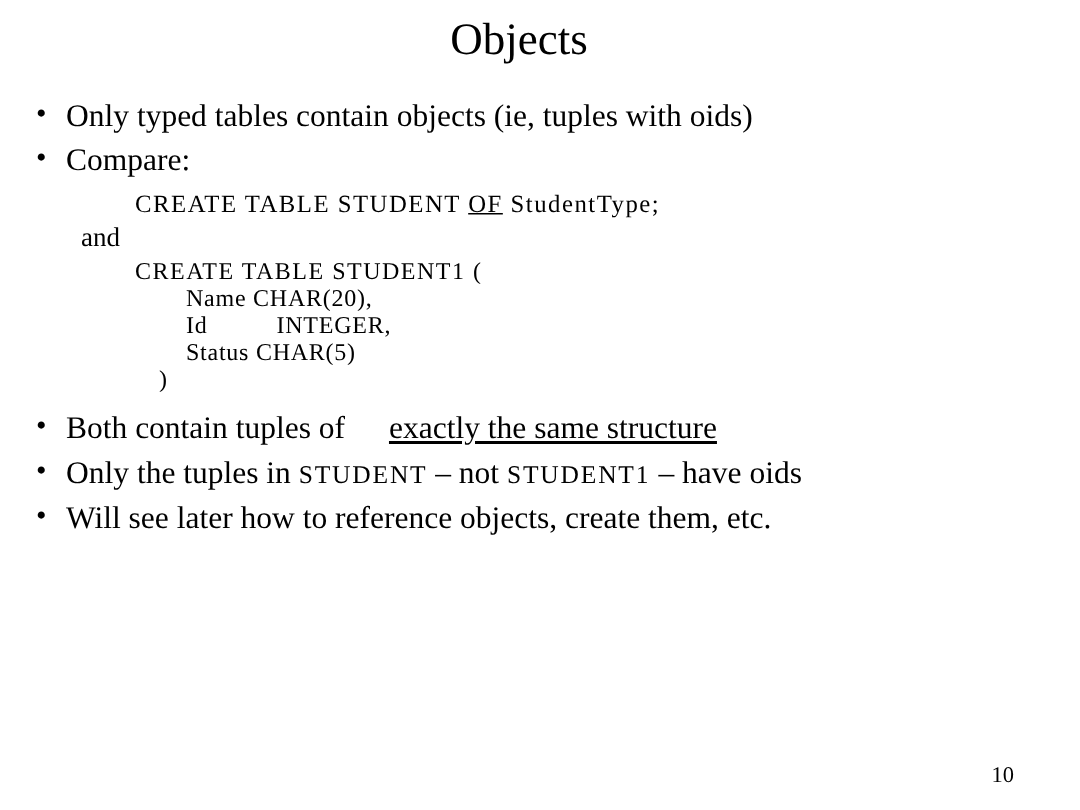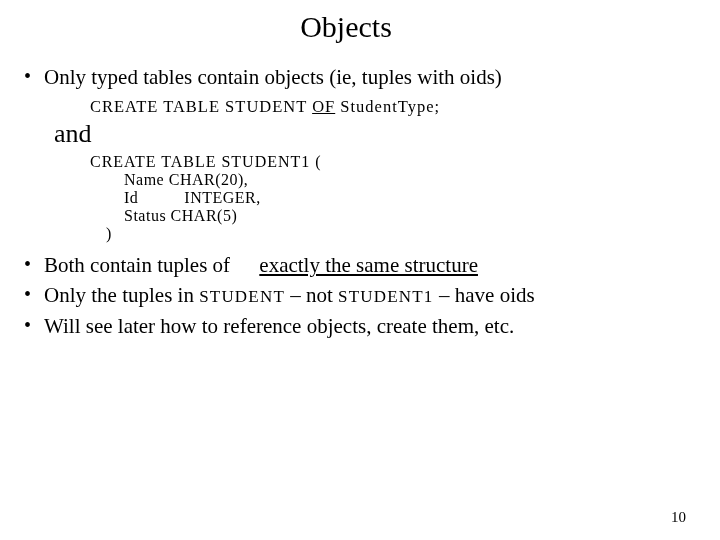--- a/index.html
+++ b/index.html
@@ -54,21 +54,21 @@
   .code2 {
     font-size: 16px;
     margin: 2px 0 0 70px;
     letter-spacing: 1px;
   }
   .code2 .field {
     margin-left: 34px;
     letter-spacing: 0.5px;
   }
   .and {
-    font-size: 26px;
+    font-size: 18px;
     margin: 2px 0 4px 34px;
   }
   .of { color: #000000; text-decoration: underline; }
   ul.bottom {
     list-style: none;
     margin: 8px 0 0 0;
     padding: 0;
   }
   ul.bottom > li {
     position: relative;
@@ -85,36 +85,37 @@
     font-size: 20px;
   }
   .u { text-decoration: underline; margin-left: 24px; }
   .sc {
     font-size: 17px;
     letter-spacing: 1.2px;
     text-align: center;
   }
   .pagenum {
     position: absolute;
-    right: 6px;
+    right: 16px;
     bottom: 14px;
     font-size: 15px;
   }
 </style>
 </head>
 <body>
 
 <div class="slide">
 
   <div class="title">Objects</div>
 
   <div class="body">
 
     <ul class="top">
       <li>Only typed tables contain objects (ie, tuples with oids)</li>
+      <li>Compare:</li>
     </ul>
 
     <div class="code1">
       <span>CREATE  TABLE  STUDENT  </span><span class="of">OF</span><span>  StudentType;</span>
     </div>
 
     <div class="and">and</div>
 
     <div class="code2">
       <div>CREATE  TABLE  STUDENT1  (</div>

